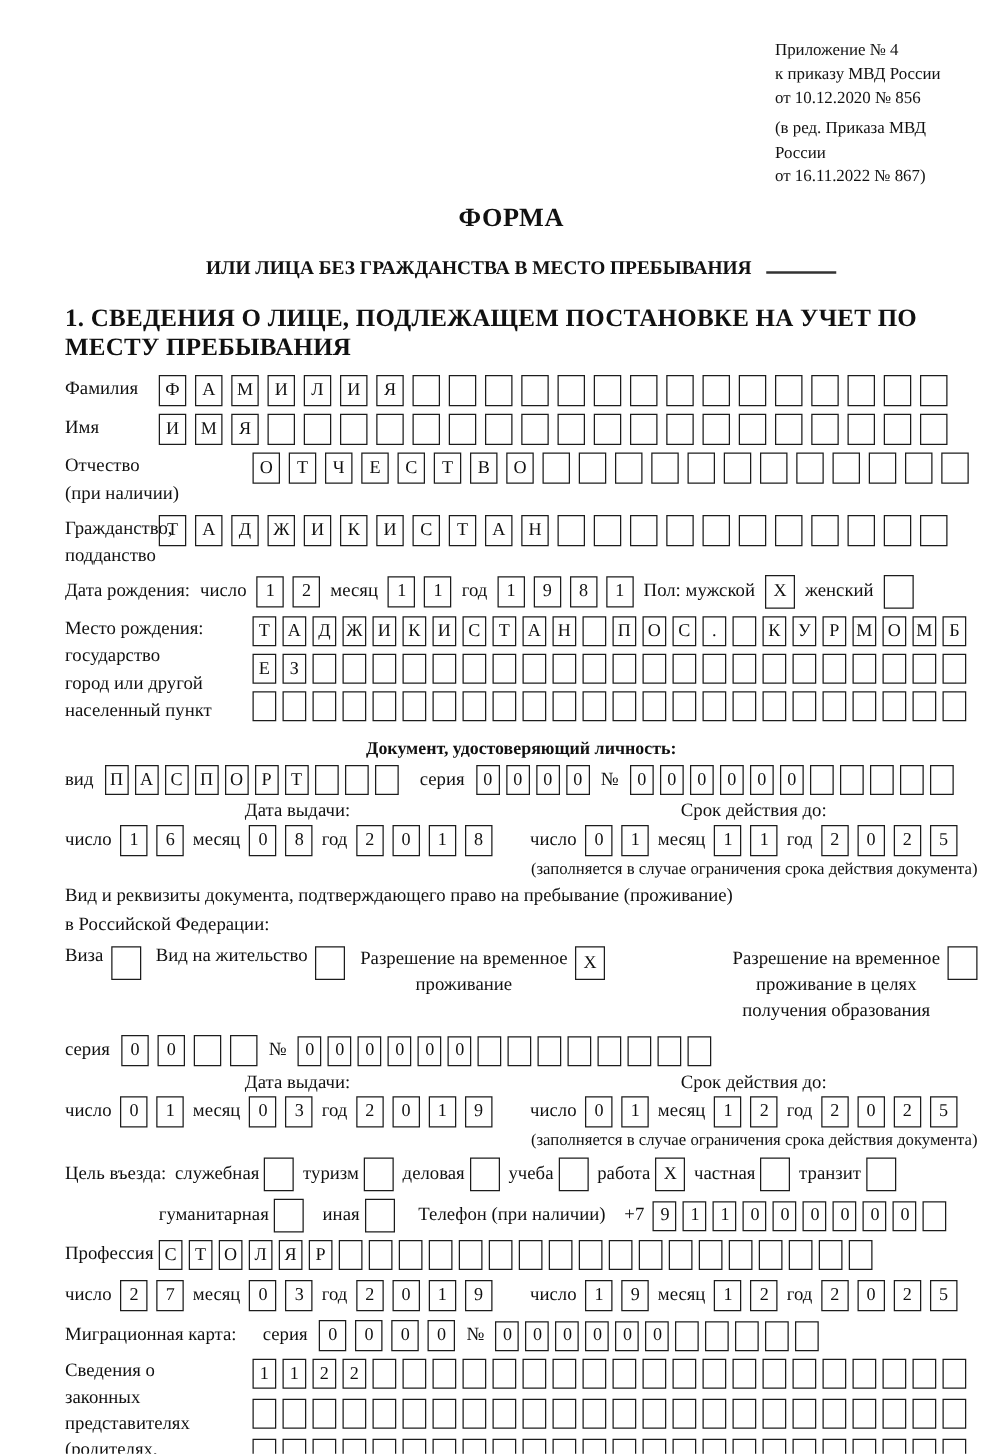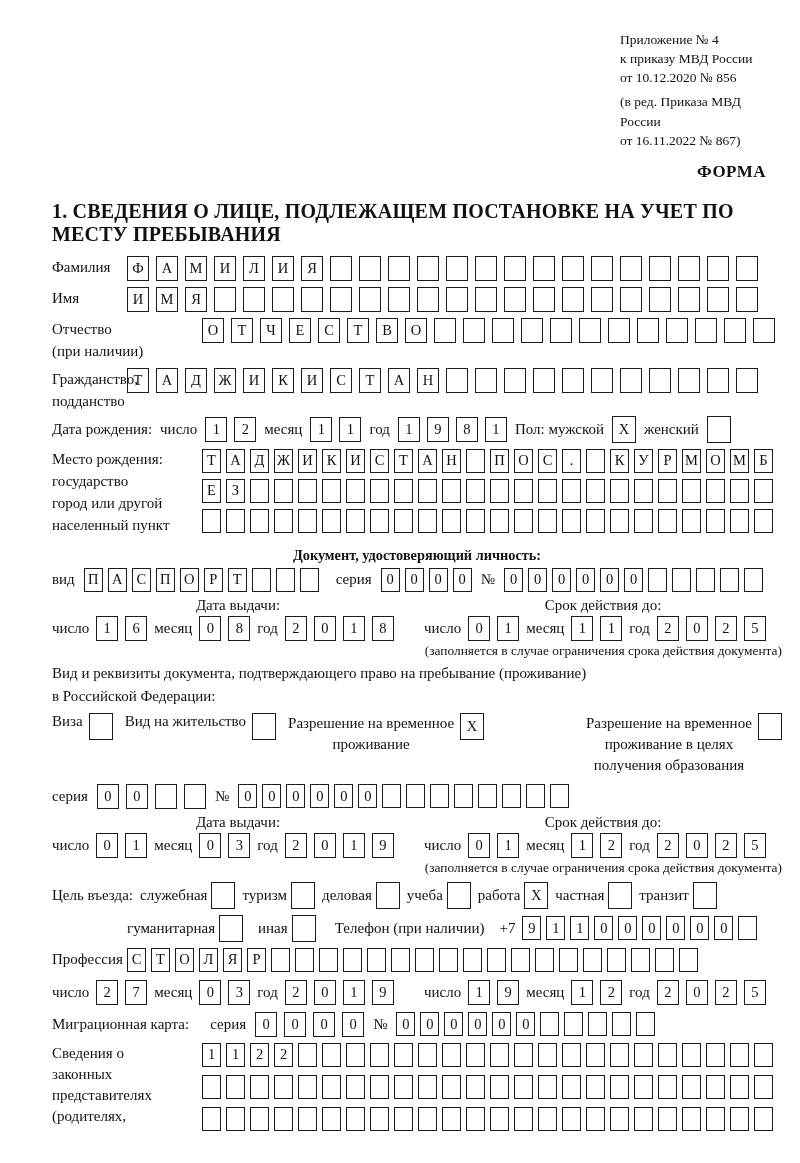--- a/index.html
+++ b/index.html
@@ -3,21 +3,21 @@
 <meta charset="utf-8">
 <style>
   html,body{margin:0;padding:0;background:#fff;}
   body{width:800px;height:1163px;overflow:hidden;color:#111;
        font-family:"Liberation Serif","DejaVu Serif",serif;}
   .page{box-sizing:border-box;width:800px;height:1163px;padding:30px 18px 0 52px;}
 
   
   .annex{margin-left:568px;font-size:13.5px;line-height:1.42;}
   .annex .gap{height:5px;}
-  .forma{text-align:right;padding-right:16px;font-weight:bold;font-size:17px;margin-top:12px;letter-spacing:.5px;}
+  .forma{text-align:center;padding-right:16px;font-weight:bold;font-size:21px;margin-top:12px;letter-spacing:.5px;}
 
   .title{text-align:center;font-weight:bold;font-size:15.5px;margin-top:16px;line-height:1.5;}
   .title-underline{display:inline-block;width:56px;border-bottom:2px solid #333;margin-left:12px;}
   .sec-heading{font-weight:bold;font-size:20px;margin-top:18px;letter-spacing:.2px;}
 
   .form-body{margin-top:10px;font-size:15px;}
   .frow{position:relative;margin-top:4px;min-height:27px;}
   .flabel{position:absolute;left:0;top:3px;white-space:nowrap;}
   .lline{position:absolute;left:0;white-space:nowrap;}
 
@@ -62,20 +62,23 @@
     <div>к приказу МВД России</div>
     <div>от 10.12.2020 № 856</div>
     <div class="gap"></div>
     <div>(в ред. Приказа МВД России</div>
     <div>от 16.11.2022 № 867)</div>
   </div>
 
   <div class="forma">ФОРМА</div>
 
   <div class="title">
+    <div>
+      <span>ИЛИ ЛИЦА БЕЗ ГРАЖДАНСТВА В МЕСТО ПРЕБЫВАНИЯ</span><span class="title-underline"></span>
+    </div>
   </div>
 
   <div class="sec-heading">1. СВЕДЕНИЯ О ЛИЦЕ, ПОДЛЕЖАЩЕМ ПОСТАНОВКЕ НА УЧЕТ ПО МЕСТУ ПРЕБЫВАНИЯ</div>
 
   <div class="form-body">
 
     <div class="frow">
       <span class="flabel">Фамилия</span>
       <div class="cr indent-75">
           <span class="cell">Ф</span>

